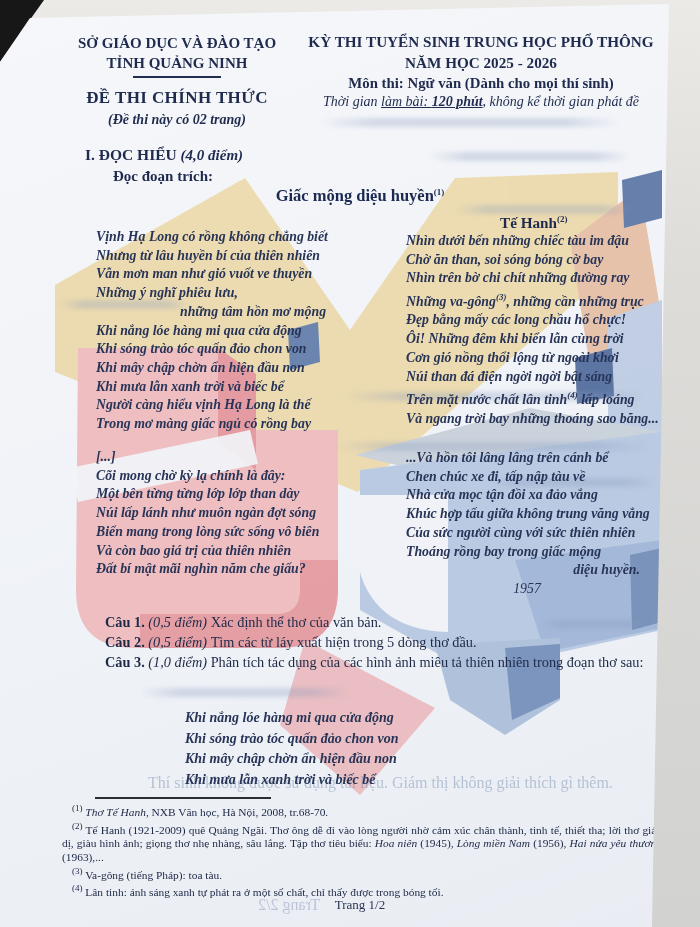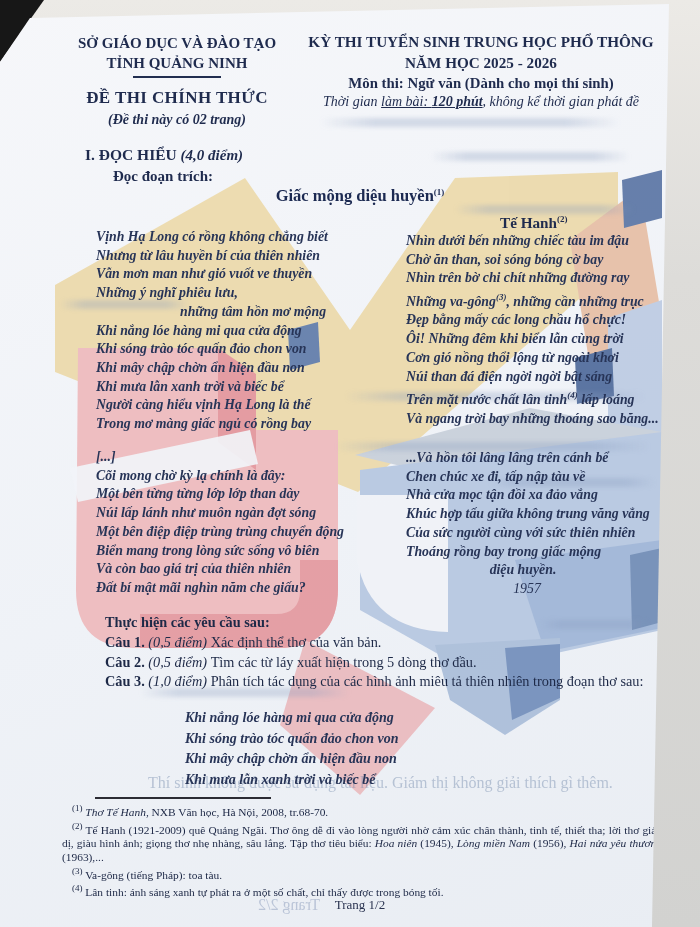--- a/index.html
+++ b/index.html
@@ -42,21 +42,21 @@
   .intro{left:113px;top:168px;font-size:15px;font-weight:bold;}
   .ptitle{left:60px;top:186px;width:600px;text-align:center;font-size:16.5px;font-weight:bold;color:#1c2a52;}
   .pauthor{left:500px;top:214px;font-size:15.2px;font-weight:bold;}
   sup{font-size:9px;}
   .poem{font-style:italic;font-weight:600;font-size:13.8px;line-height:18.7px;color:#273457;white-space:nowrap;}
   .col-l1{left:96px;top:228px;}
   .col-l2{left:96px;top:448px;}
   .col-r1{left:406px;top:232px;width:248px;}
   .col-r2{left:406px;top:449px;width:248px;}
   .pline.indent{padding-left:84px;}
-  .pline.alignr1{text-align:center;padding-right:14px;}
+  .pline.alignr1{text-align:right;padding-right:14px;}
   .pline.alignr2{text-align:center;padding-right:6px;font-weight:400;}
   .questions{left:74px;top:613px;width:592px;font-size:14.3px;line-height:19.8px;text-align:justify;color:#1d2947;}
   .q-intro{font-weight:bold;text-indent:31px;}
   .q-item{text-indent:31px;}
   .q-label{font-weight:bold;}
   .q-pts{font-style:italic;}
   .quote{left:185px;top:708px;font-style:italic;font-weight:600;font-size:14px;line-height:20.6px;color:#273457;white-space:nowrap;}
   .sep{left:95px;top:797px;width:176px;height:2px;background:#2c2c34;}
   .footnotes{left:62px;top:802px;width:600px;font-size:11.4px;line-height:13.8px;text-align:justify;color:#1b2644;}
   .fn{text-indent:10px;}
@@ -166,39 +166,37 @@
         <div class="pline">Núi than đá điện ngời ngời bật sáng</div>
         <div class="pline">Trên mặt nước chất lân tinh<sup>(4)</sup> lấp loáng</div>
         <div class="pline">Và ngang trời bay những thoáng sao băng...</div>
       </div>
 
       <div class="abs poem col-l2">
         <div class="pline">[...]</div>
         <div class="pline">Cõi mong chờ kỳ lạ chính là đây:</div>
         <div class="pline">Một bên từng từng lớp lớp than dày</div>
         <div class="pline">Núi lấp lánh như muôn ngàn đợt sóng</div>
-        <div class="pline">Một bên điệp điệp trùng trùng chuyển động</div>
         <div class="pline">Biển mang trong lòng sức sống vô biên</div>
         <div class="pline">Và còn bao giá trị của thiên nhiên</div>
         <div class="pline">Đất bí mật mãi nghìn năm che giấu?</div>
       </div>
 
       <div class="abs poem col-r2">
         <div class="pline">...Và hồn tôi lâng lâng trên cánh bể</div>
         <div class="pline">Chen chúc xe đi, tấp nập tàu về</div>
         <div class="pline">Nhà cửa mọc tận đồi xa đảo vắng</div>
         <div class="pline">Khúc hợp tấu giữa không trung văng vẳng</div>
         <div class="pline">Của sức người cùng với sức thiên nhiên</div>
         <div class="pline">Thoáng rồng bay trong giấc mộng</div>
         <div class="pline alignr1">diệu huyền.</div>
         <div class="pline alignr2">1957</div>
       </div>
 
       <div class="abs questions">
-        <div class="q-intro">Thực hiện các yêu cầu sau:</div>
         <div class="q-item"><span class="q-label">Câu 1. </span><span class="q-pts">(0,5 điểm) </span><span>Xác định thể thơ của văn bản.</span></div>
         <div class="q-item"><span class="q-label">Câu 2. </span><span class="q-pts">(0,5 điểm) </span><span>Tìm các từ láy xuất hiện trong 5 dòng thơ đầu.</span></div>
         <div class="q-item"><span class="q-label">Câu 3. </span><span class="q-pts">(1,0 điểm) </span><span>Phân tích tác dụng của các hình ảnh miêu tả thiên nhiên trong đoạn thơ sau:</span></div>
       </div>
 
       <div class="abs quote">
         <div class="qline">Khi nắng lóe hàng mi qua cửa động</div>
         <div class="qline">Khi sóng trào tóc quấn đảo chon von</div>
         <div class="qline">Khi mây chập chờn ẩn hiện đầu non</div>
         <div class="qline">Khi mưa lẫn xanh trời và biếc bể</div>

